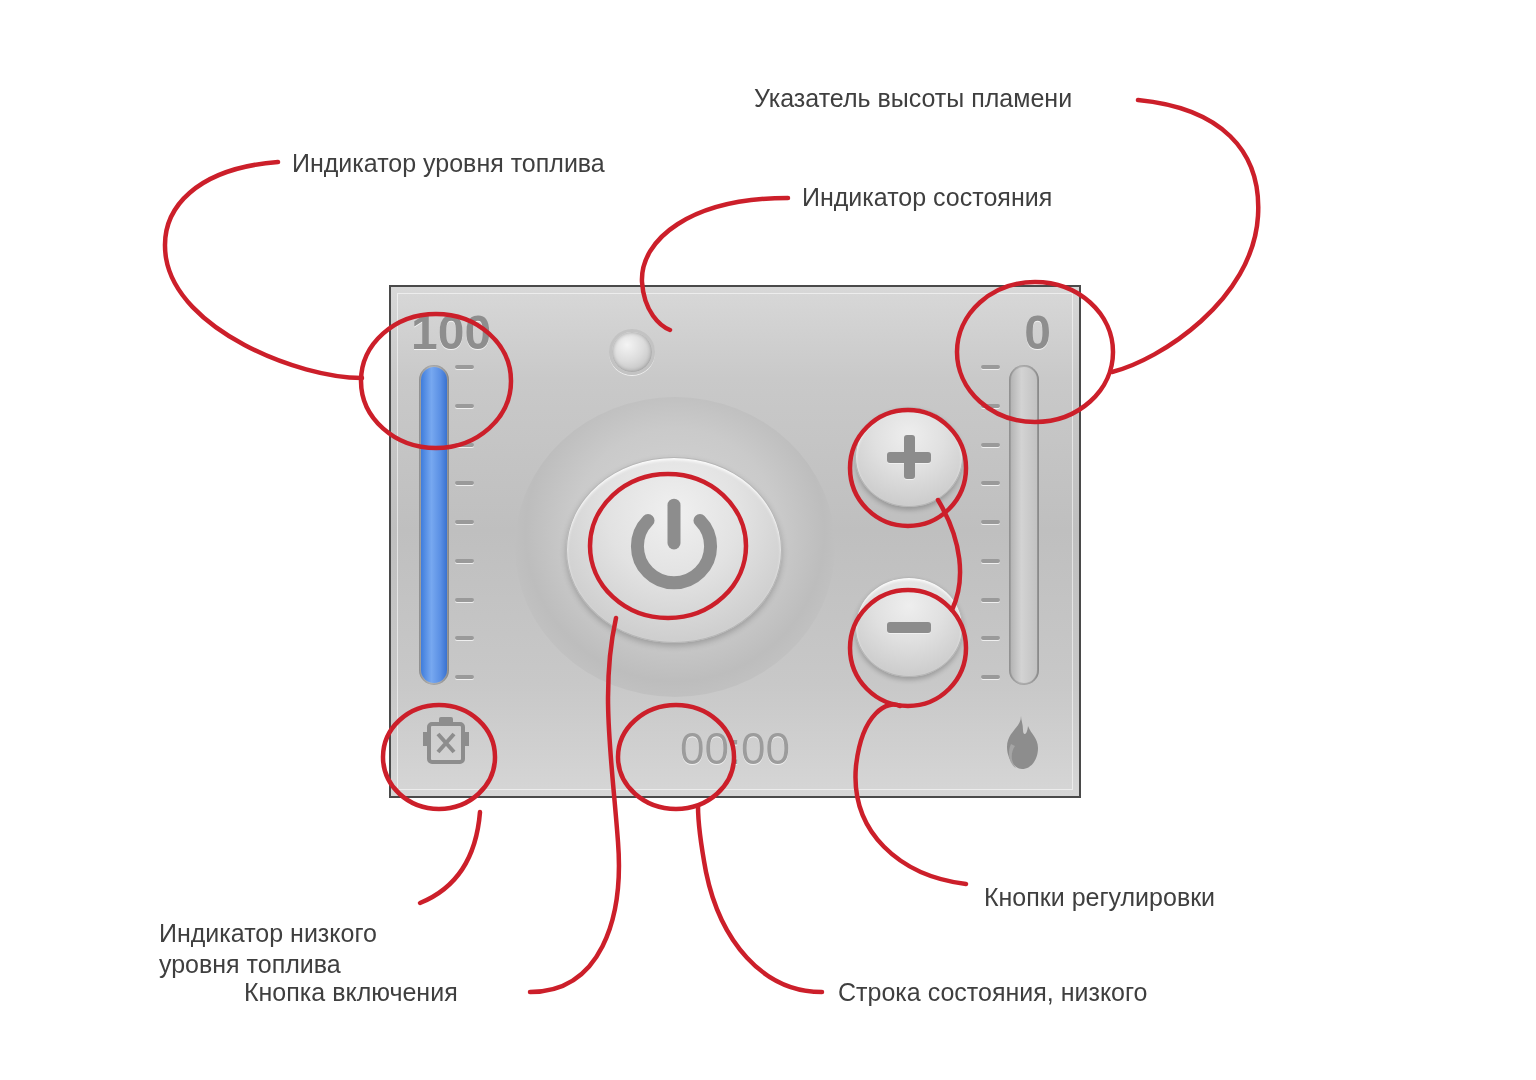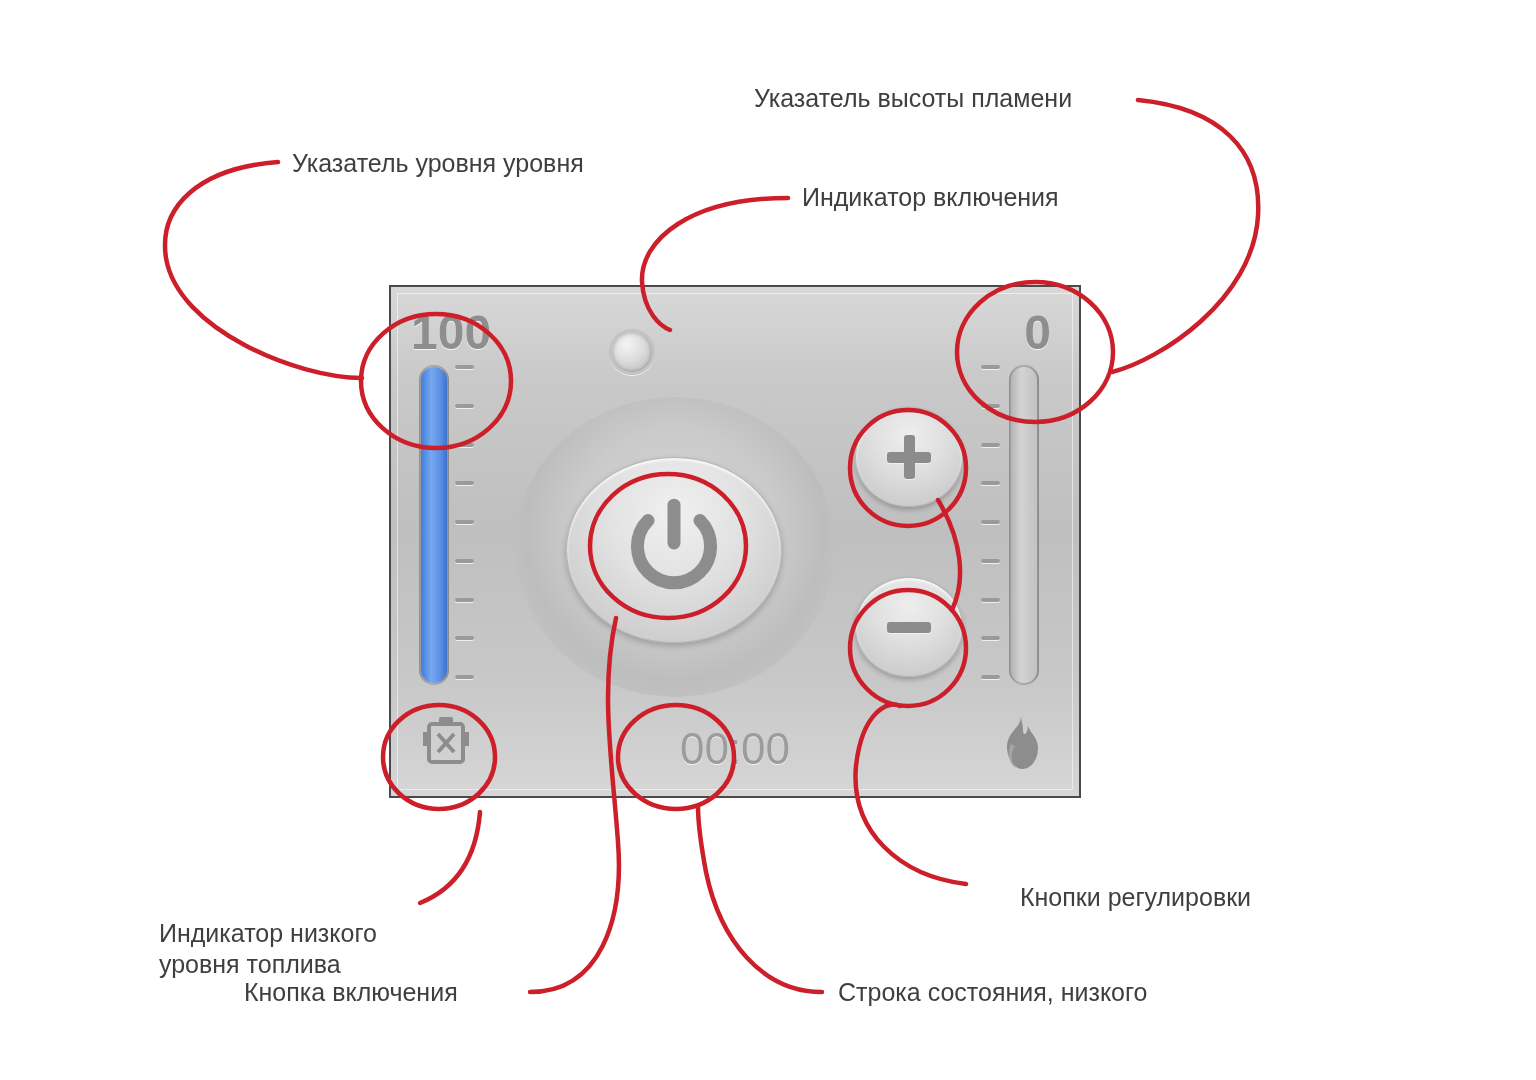--- a/index.html
+++ b/index.html
@@ -285,32 +285,32 @@
       <path d="M26 2 C26 14 12 18 12 33 C12 45 20 55 27 55 C36 55 43 46 43 34 C43 24 36 20 33 12 C32 22 28 22 28 16 C28 10 26 6 26 2 Z" fill="#8d8d8d"></path>
       <path d="M16 30 C12 38 14 50 21 54 C15 46 16 38 20 32 Z" fill="#a5a5a5"></path>
     </svg>
   </div>
 
   <div id="timer">00:00</div>
 </div>
 
 <div class="label" style="left:754px; top:83px;text-align:right;">Указатель высоты пламени</div>
 
-<div class="label" style="left:292px; top:148px;">Указатель уровня уровня</div>
-
-<div class="label" style="left:802px; top:182px;">Индикатор включения</div>
+<div class="label" style="left:292px; top:148px;">Индикатор уровня топлива</div>
+
+<div class="label" style="left:802px; top:182px;">Индикатор состояния</div>
 
 <div class="label" style="left:159px; top:878px;margin-top:40px;">Индикатор низкого
 уровня топлива</div>
 
 <div class="label" style="left:244px; top:977px;">Кнопка включения</div>
 
 <div class="label" style="left:838px; top:977px;">Строка состояния, низкого</div>
 
-<div class="label" style="left:984px; top:882px;margin-left:36px;">Кнопки регулировки</div>
+<div class="label" style="left:984px; top:882px;">Кнопки регулировки</div>
 
 <svg id="annotations" viewBox="0 0 1536 1080">
   <g fill="none" stroke="#cc1f2a" stroke-width="4.5" stroke-linecap="round">
 
     <ellipse cx="1035" cy="352" rx="78" ry="70"></ellipse>
     <path d="M1138 100 C1220 108 1262 150 1258 216 C1253 300 1160 360 1112 372"></path>
 
     <ellipse cx="436" cy="381" rx="75" ry="67"></ellipse>
     <path d="M278 162 C200 168 158 206 166 258 C178 330 298 378 362 378"></path>
 

